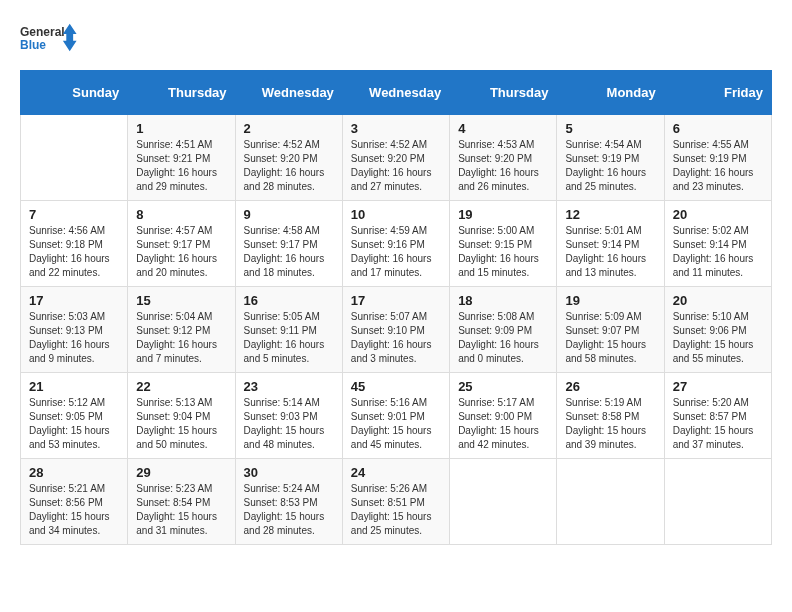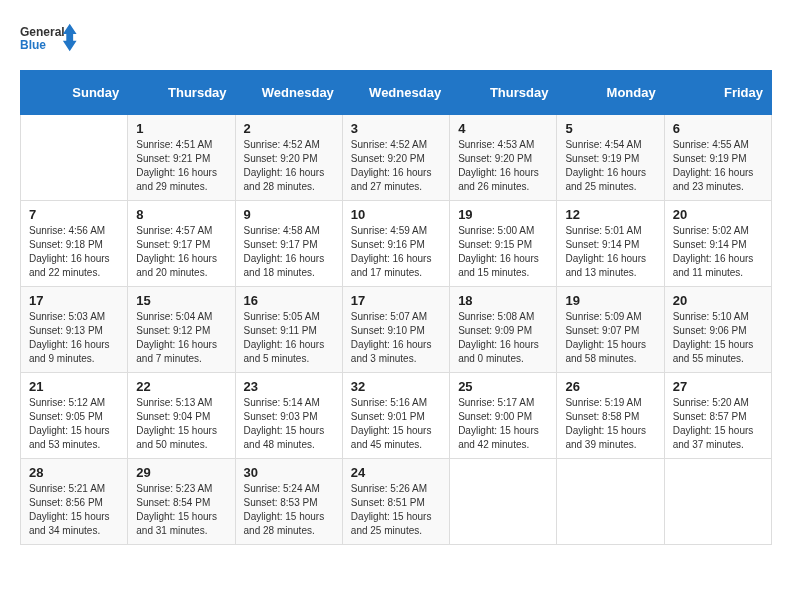--- a/index.html
+++ b/index.html
@@ -206,21 +206,21 @@
         </td>
         <td>
           <span class="day-number">22</span>
           <div class="day-info">Sunrise: 5:13 AM<br>Sunset: 9:04 PM<br>Daylight: 15 hours<br>and 50 minutes.</div>
         </td>
         <td>
           <span class="day-number">23</span>
           <div class="day-info">Sunrise: 5:14 AM<br>Sunset: 9:03 PM<br>Daylight: 15 hours<br>and 48 minutes.</div>
         </td>
         <td>
-          <span class="day-number">32</span>
+          <span class="day-number">45</span>
           <div class="day-info">Sunrise: 5:16 AM<br>Sunset: 9:01 PM<br>Daylight: 15 hours<br>and 45 minutes.</div>
         </td>
         <td>
           <span class="day-number">25</span>
           <div class="day-info">Sunrise: 5:17 AM<br>Sunset: 9:00 PM<br>Daylight: 15 hours<br>and 42 minutes.</div>
         </td>
         <td>
           <span class="day-number">26</span>
           <div class="day-info">Sunrise: 5:19 AM<br>Sunset: 8:58 PM<br>Daylight: 15 hours<br>and 39 minutes.</div>
         </td>

